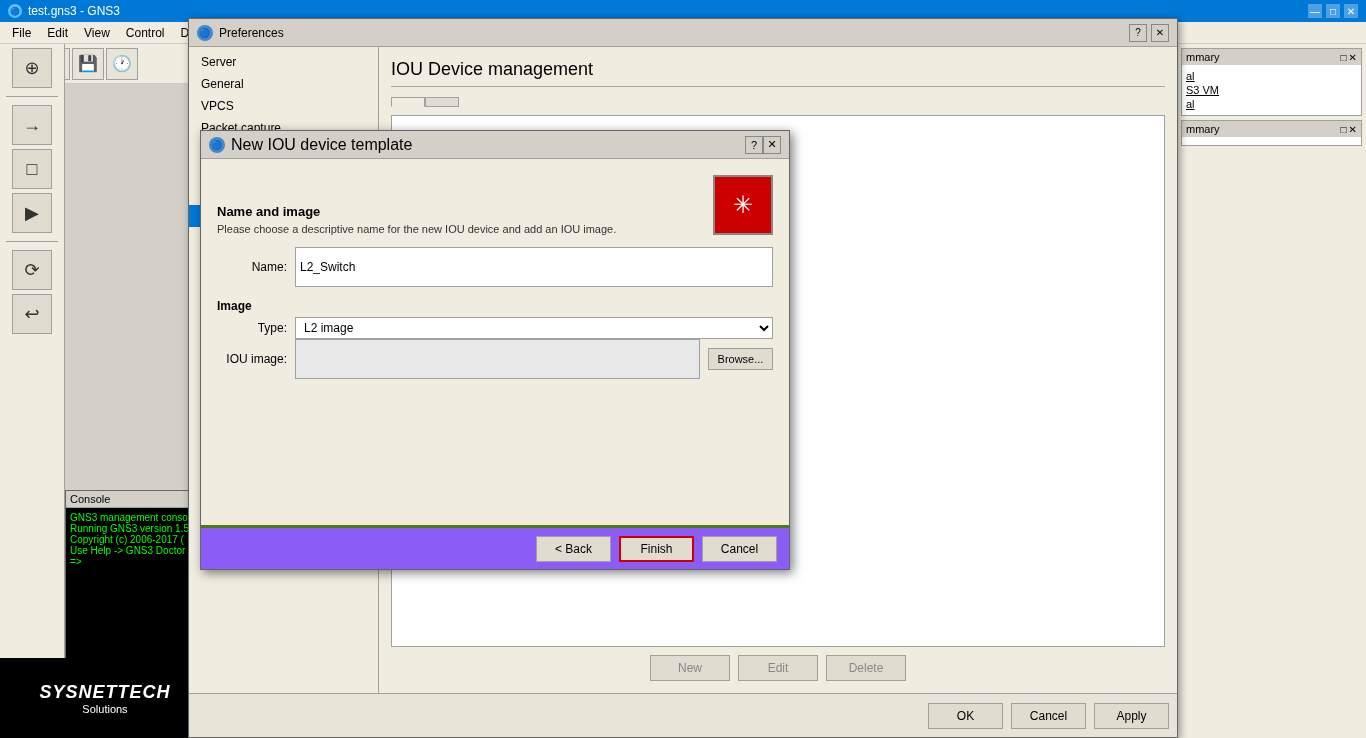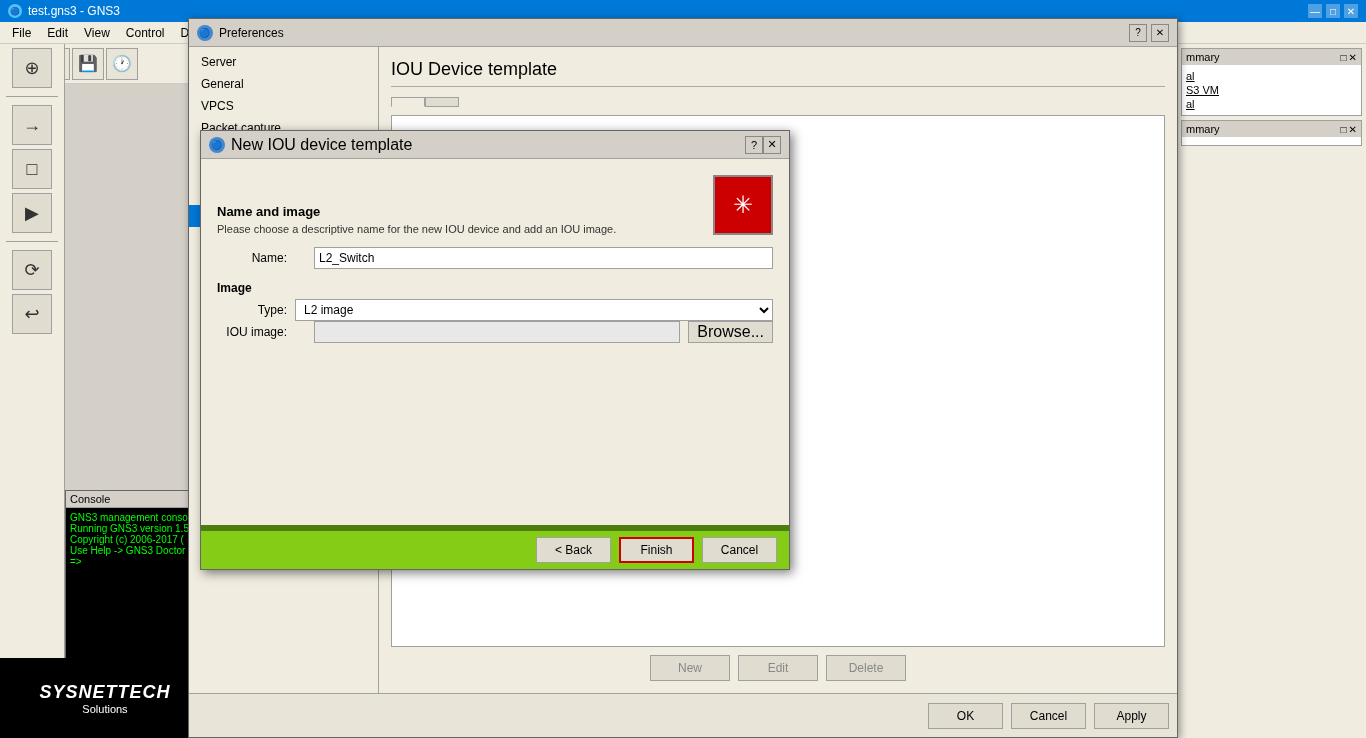--- a/index.html
+++ b/index.html
@@ -420,59 +420,58 @@
       gap: 8px;
     }
     .form-label {
       width: 70px;
       text-align: right;
       font-size: 12px;
       color: #000;
     }
     .form-input {
       flex: 1;
-      height: 22px;
+      height: 40px;
       border: 1px solid #a0a0a0;
       background: white;
       padding: 0 4px;
       font-size: 12px;
-      margin-left: 19px;
     }
     .form-select {
       flex: 1;
       height: 22px;
       border: 1px solid #a0a0a0;
       background: white;
       padding: 0 4px;
       font-size: 12px;
     }
     .image-section-title {
       font-size: 12px;
       font-weight: bold;
       margin-bottom: 4px;
     }
     .browse-btn {
       min-width: 65px;
       height: 22px;
       background: #e0dcd0;
       border: 1px solid #a0a0a0;
       cursor: pointer;
-      font-size: 16px;
+      font-size: 11px;
       padding: 0 8px;
     }
 
     .dialog-footer {
       height: 44px;
       display: flex;
       align-items: center;
       justify-content: flex-end;
       gap: 8px;
       padding: 0 12px;
-      border-top: 6px solid #4d7c0f;
-      background: #84cc16;
+      border-top: 3px solid #4d7c0f;
+      background: #8b5cf6;
       margin-top: 12px;
     }
     .dlg-btn {
       min-width: 75px;
       height: 26px;
       background: #e0dcd0;
       border: 1px solid #a0a0a0;
       cursor: pointer;
       font-size: 12px;
       padding: 0 12px;
@@ -676,21 +675,21 @@
         <div class="nav-item group">
           <span class="nav-arrow">▼</span>
           <span>Docker</span>
         </div>
         <div class="nav-item child">
           <span>Docker Containers</span>
         </div>
       </div>
 
       <div class="prefs-content">
-        <div class="prefs-page-title">IOU Device template</div>
+        <div class="prefs-page-title">IOU Device management</div>
         <div class="template-tabs">
           <div class="template-tab active"></div>
           <div class="template-tab"></div>
         </div>
         <div class="template-table"></div>
         <div class="template-bottom-btns">
           <button class="tmpl-btn">New</button>
           <button class="tmpl-btn">Edit</button>
           <button class="tmpl-btn">Delete</button>
         </div>

